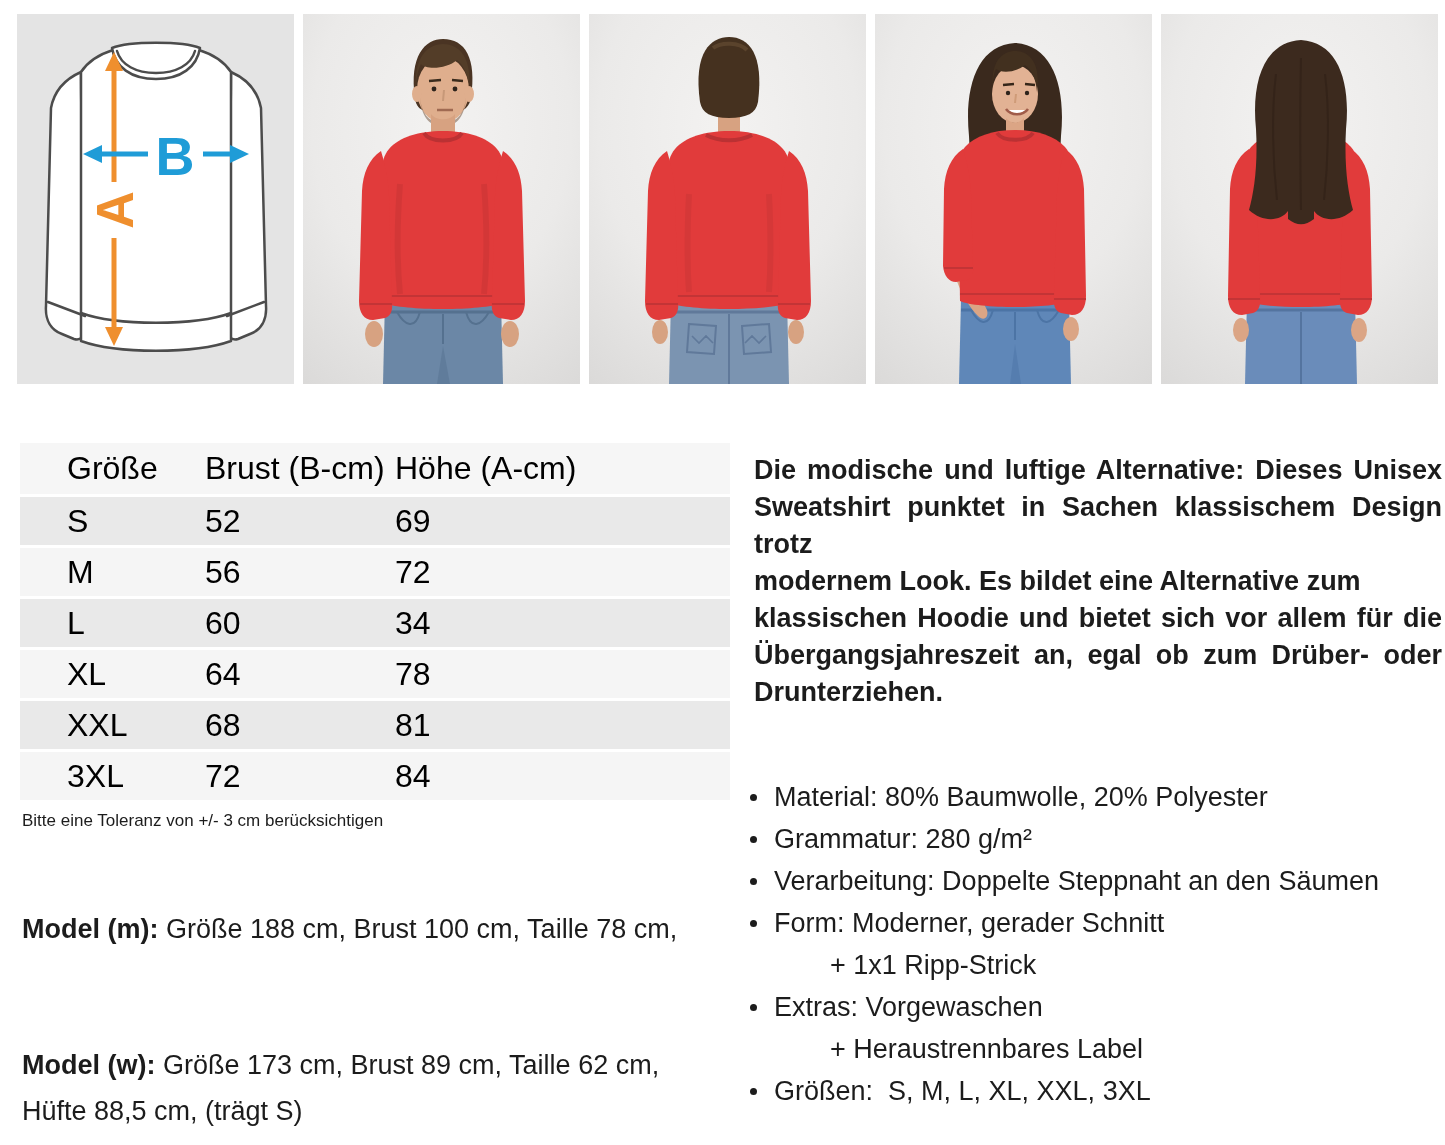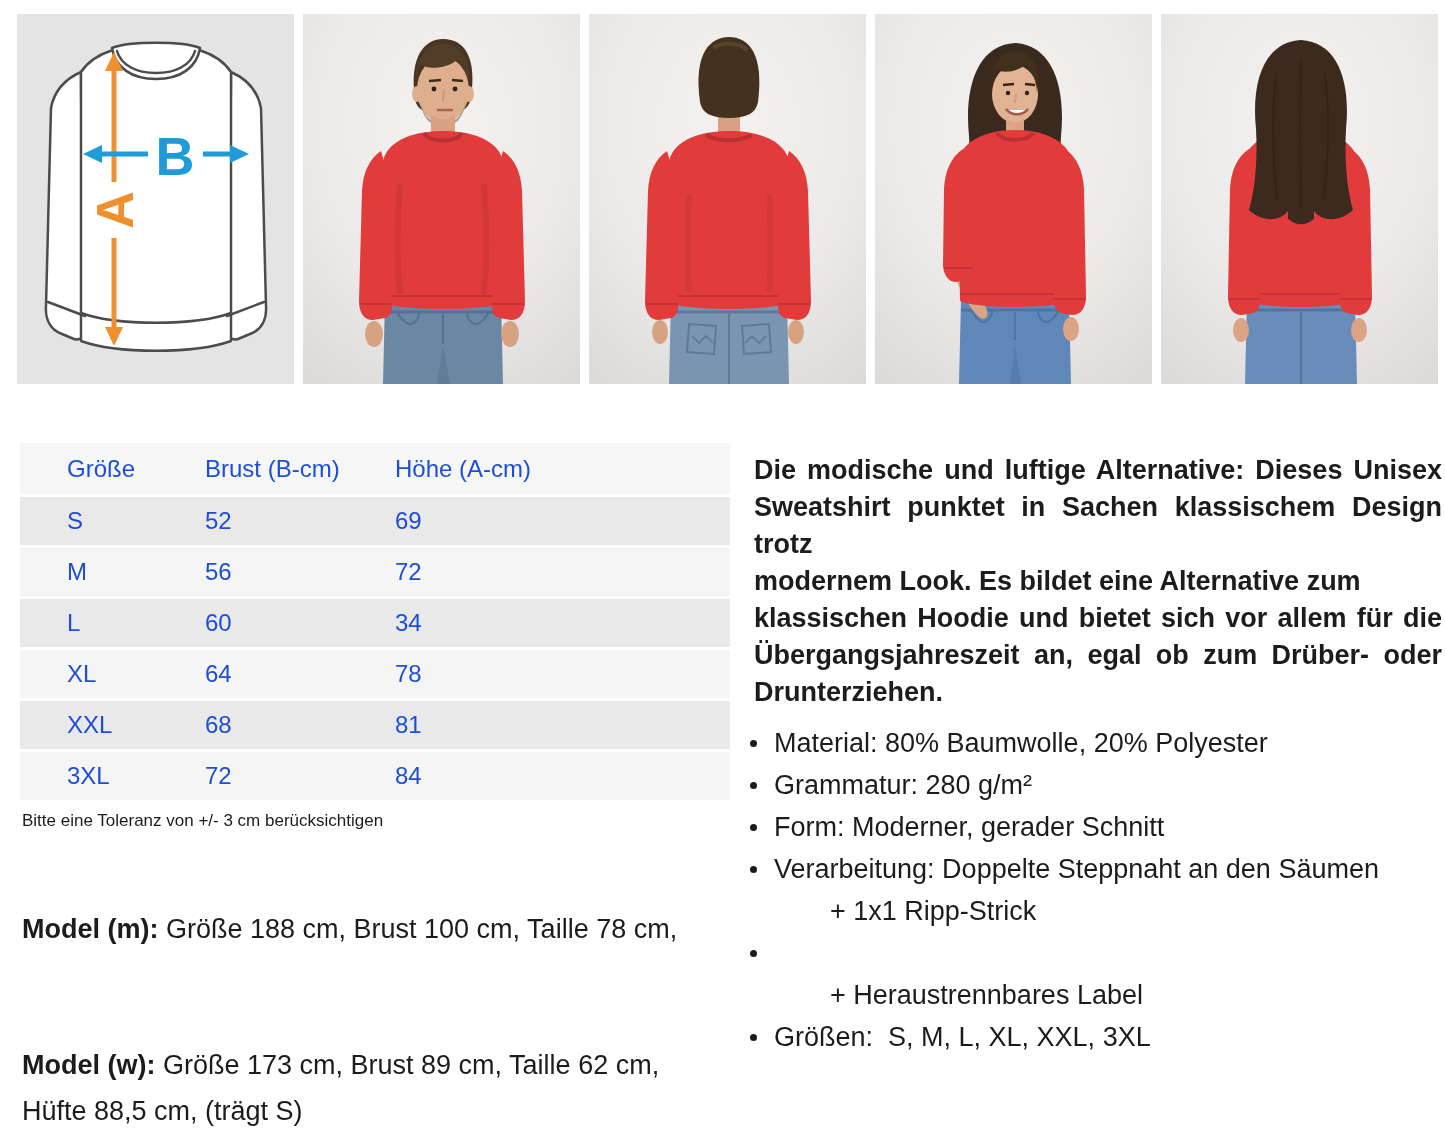--- a/index.html
+++ b/index.html
@@ -6,41 +6,41 @@
   #page{position:relative;width:1445px;height:1145px;background:#fff;overflow:hidden;
         font-family:"Liberation Sans",sans-serif;color:#1c1c1c;}
 
   
   .gallery{position:absolute;left:17px;top:14px;width:1421px;display:flex;gap:9px;}
   .tile{width:277px;height:370px;flex:0 0 auto;}
   .tile svg{display:block;width:277px;height:370px;}
 
   
   table.size{position:absolute;left:20px;top:440px;width:710px;border-collapse:separate;
-             border-spacing:0 3px;font-size:24px;color:#1d4ed8;table-layout:fixed;}
+             border-spacing:0 3px;font-size:32px;color:#000000;table-layout:fixed;}
   table.size th,table.size td{font-weight:400;text-align:left;padding:0;overflow:hidden;}
   table.size th{height:51px;background:#f6f6f6;}
   table.size td{height:48px;}
   table.size tr.odd td{background:#e9e9e9;}
   table.size tr.even td{background:#f5f5f5;}
   .col1{width:185px;} .col2{width:190px;} .col3{width:335px;}
   table.size th.c1,table.size td.c1{padding-left:47px;}
 
   
   .tolerance{position:absolute;left:22px;top:811px;font-size:17px;}
   .model-block{position:absolute;left:22px;width:720px;font-size:27px;line-height:46px;}
   .model-block .ln{white-space:nowrap;}
   #model-m{top:906px;} #model-w{top:1042px;}
   .bold{font-weight:700;}
 
   
   .description{position:absolute;left:754px;top:452px;width:688px;font-size:27px;line-height:37px;font-weight:bold;}
   .dline{width:100%;}
   .dline.just{text-align:justify;text-align-last:justify;}
-  .features{position:absolute;left:750px;top:722px;width:695px;font-size:27px;text-align:right;}
+  .features{position:absolute;left:750px;top:776px;width:695px;font-size:27px;text-align:right;}
   .feat-row{display:flex;align-items:center;height:42px;}
   .feat-row .dot{width:24px;display:flex;align-items:center;}
   .feat-row .dot i{display:block;width:7px;height:7px;border-radius:50%;background:#1c1c1c;}
   .feat-row.cont{padding-left:80px;}
   .feat-text{white-space:pre-wrap;}
 
   
   .red-fill{fill:var(--shirt-red,#e13b3b);}
   text.arrow-label{font-family:"Liberation Sans",sans-serif;font-weight:700;}
 </style>
@@ -269,35 +269,36 @@
     <div class="feat-row">
       <span class="dot">
           <i></i>
         </span>
       <span class="feat-text">Grammatur: 280 g/m²</span>
     </div>
     <div class="feat-row">
       <span class="dot">
           <i></i>
         </span>
+      <span class="feat-text">Verarbeitung: Doppelte Steppnaht an den Säumen</span>
+    </div>
+    <div class="feat-row">
+      <span class="dot">
+          <i></i>
+        </span>
       <span class="feat-text">Form: Moderner, gerader Schnitt</span>
-    </div>
-    <div class="feat-row">
-      <span class="dot">
-          <i></i>
-        </span>
-      <span class="feat-text">Verarbeitung: Doppelte Steppnaht an den Säumen</span>
     </div>
     <div class="feat-row cont">
       <span class="feat-text">+ 1x1 Ripp-Strick</span>
     </div>
     <div class="feat-row">
       <span class="dot">
           <i></i>
         </span>
+      <span class="feat-text">Extras: Vorgewaschen</span>
     </div>
     <div class="feat-row cont">
       <span class="feat-text">+ Heraustrennbares Label</span>
     </div>
     <div class="feat-row">
       <span class="dot">
           <i></i>
         </span>
       <span class="feat-text">Größen:  S, M, L, XL, XXL, 3XL</span>
     </div>

